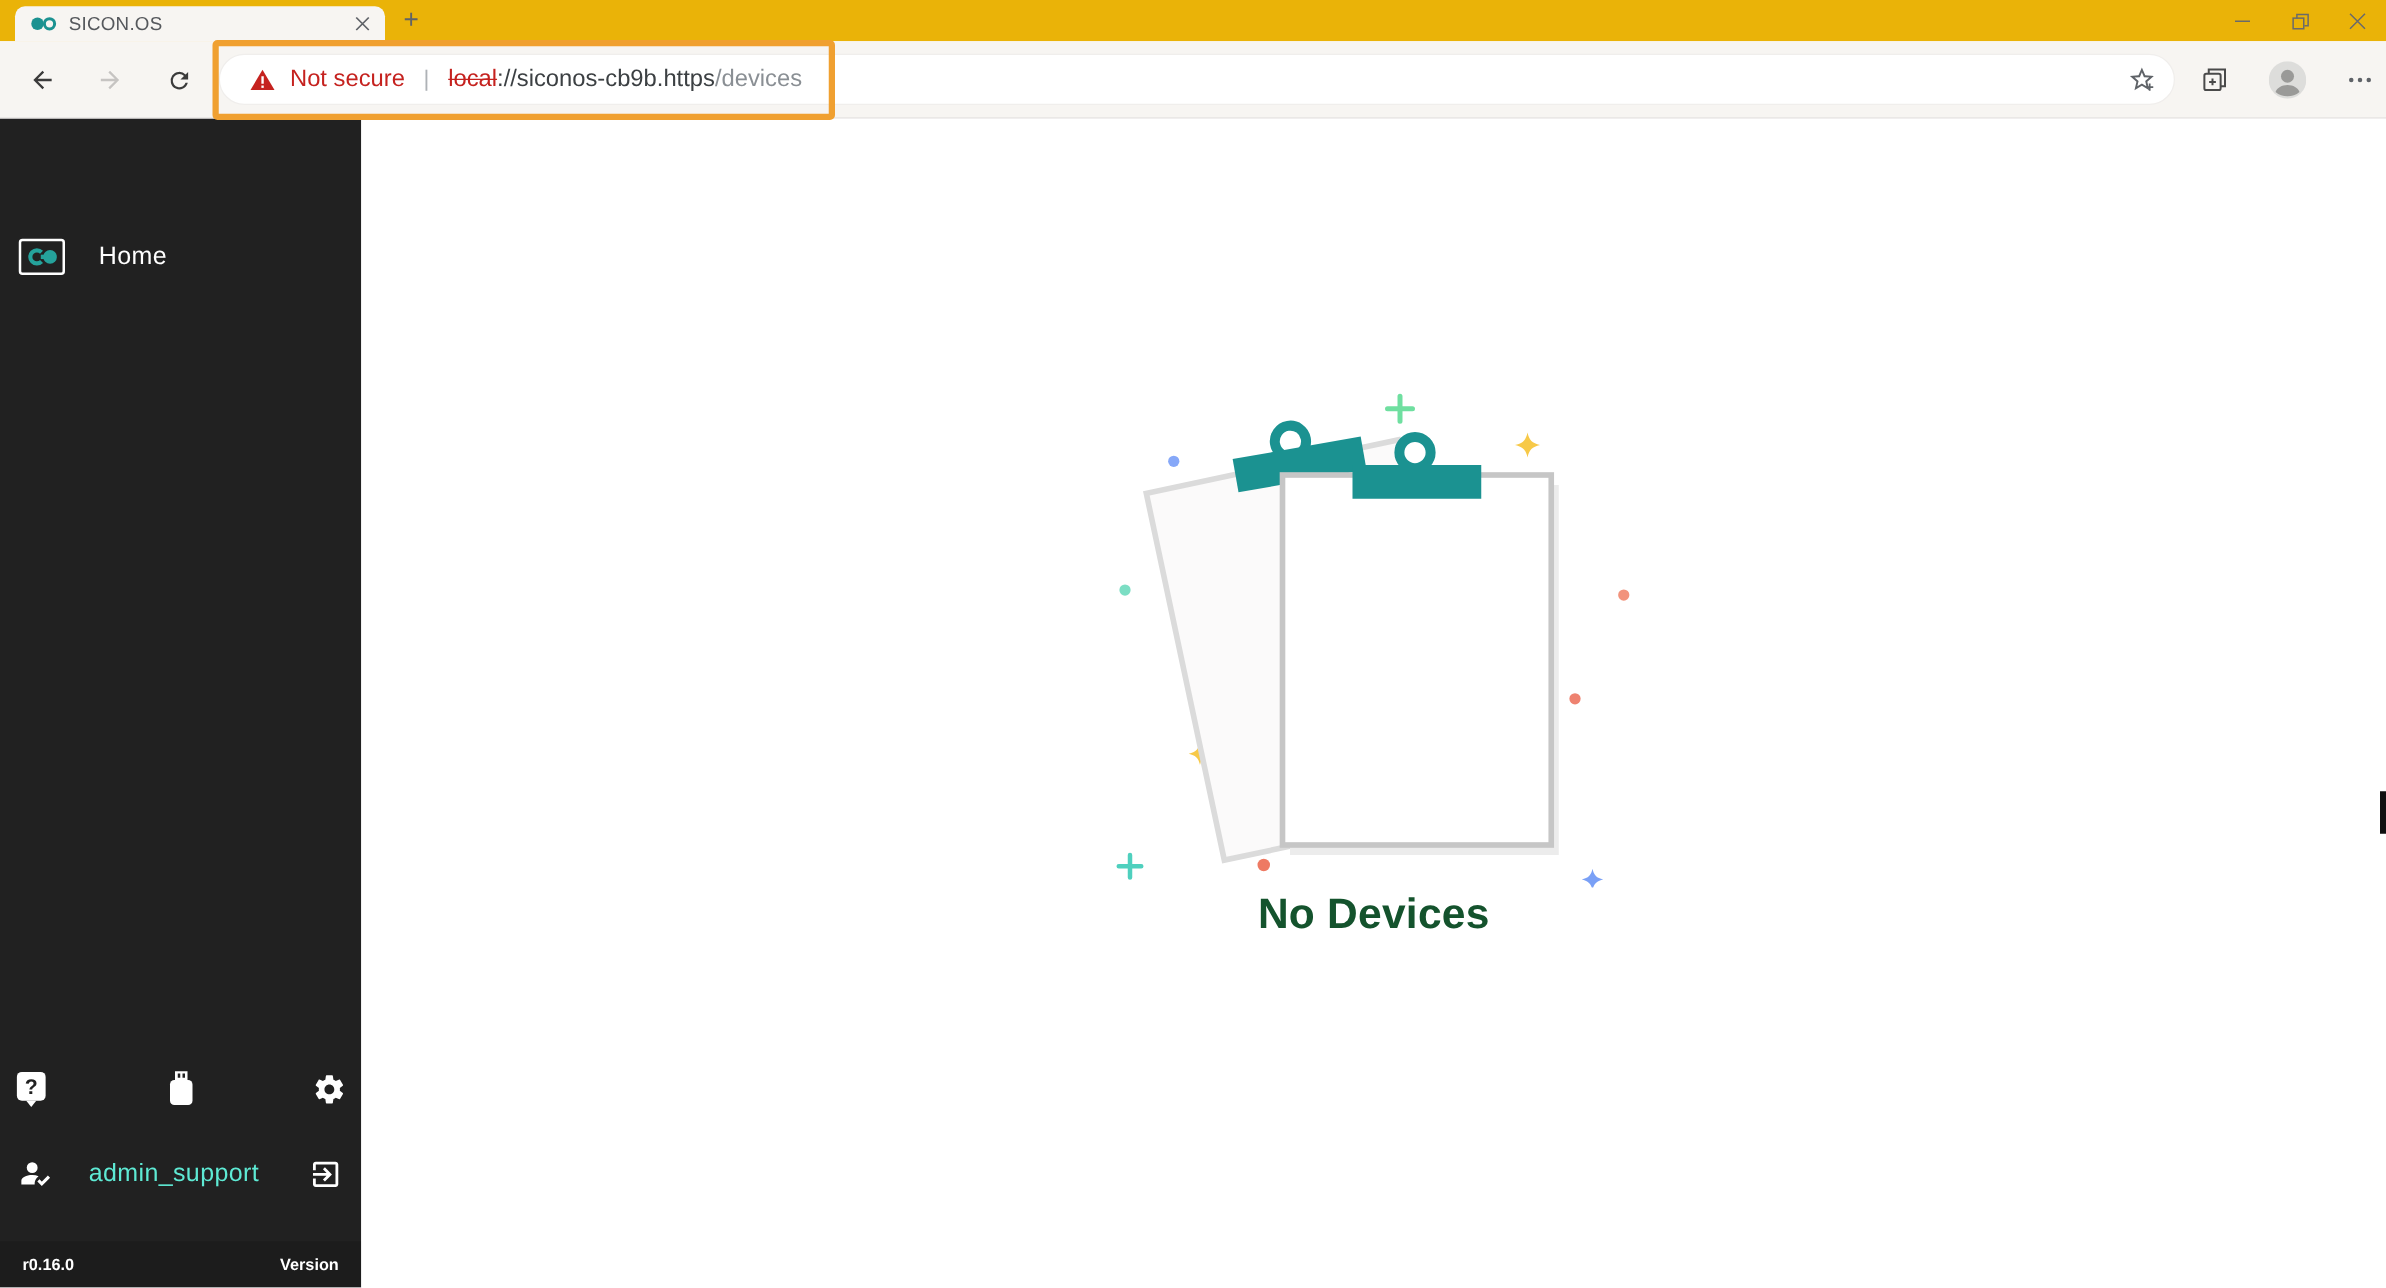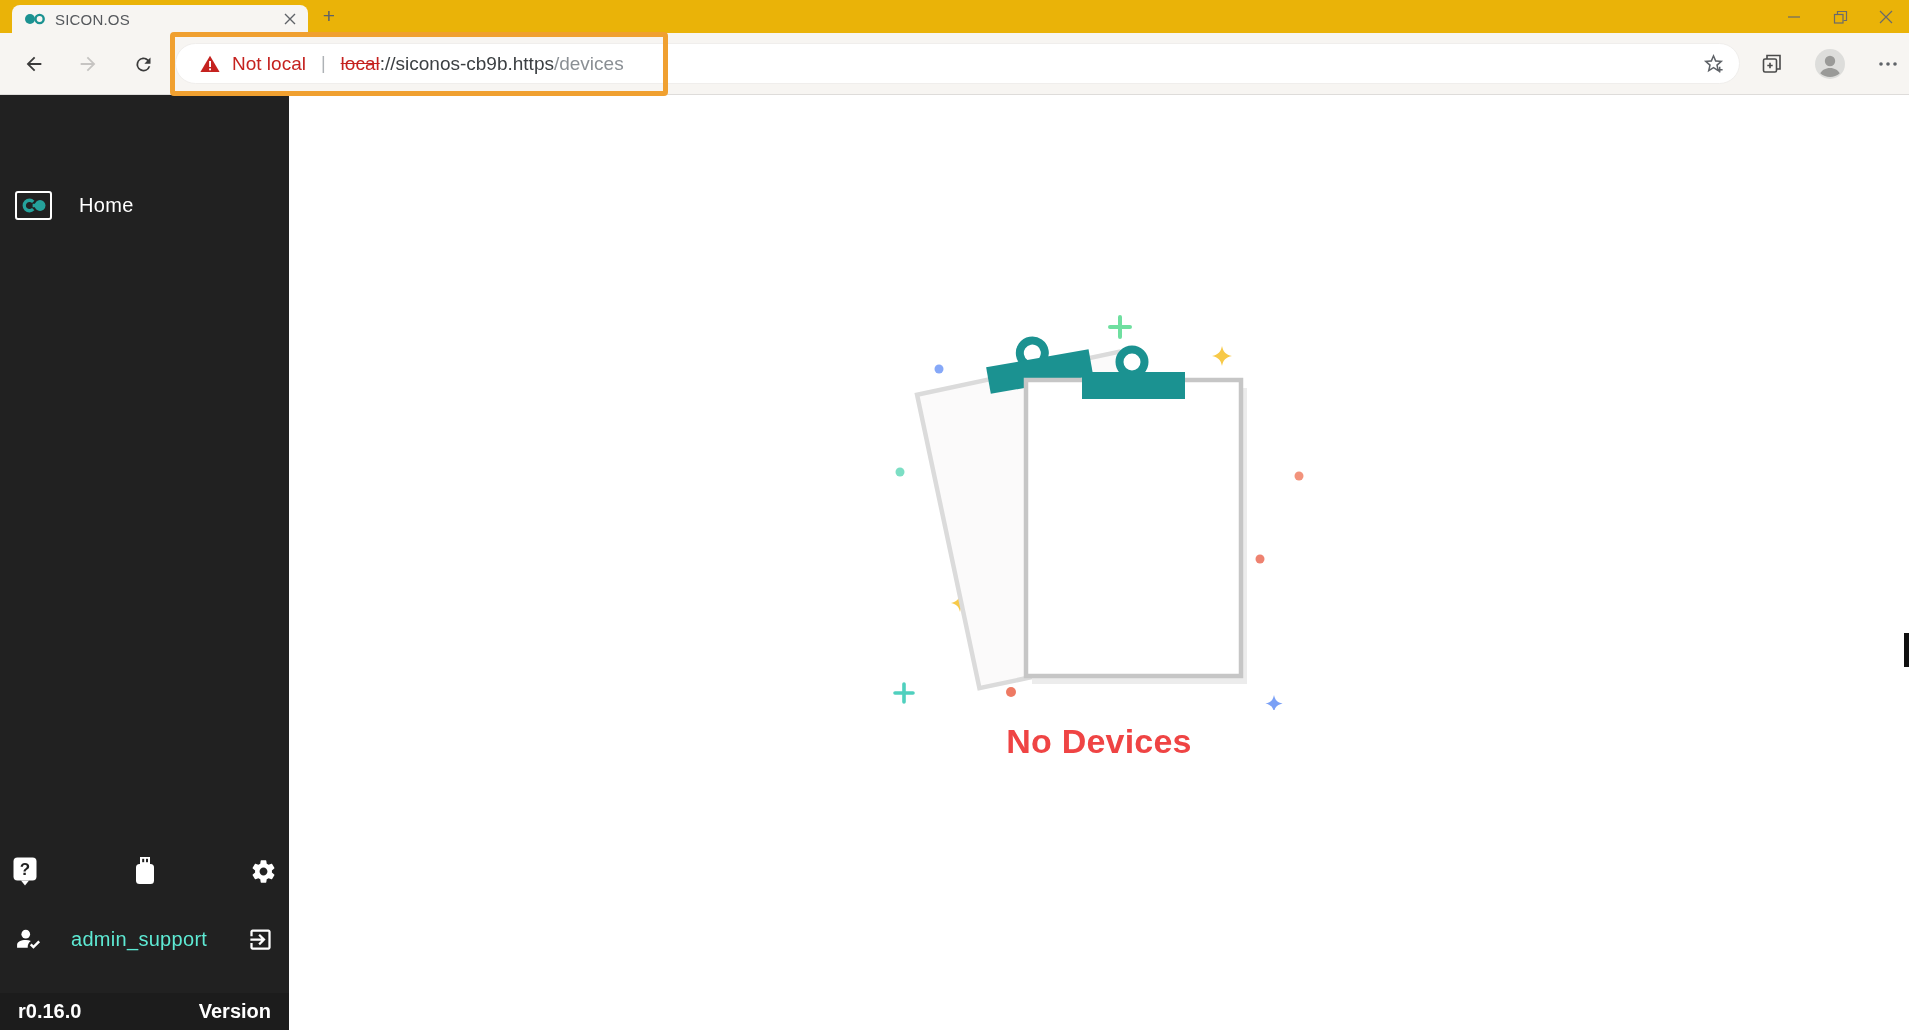--- a/index.html
+++ b/index.html
@@ -50,26 +50,26 @@
   .home-icon-box { width:37px; height:29px; border:2px solid #fff; border-radius:3px;
                    display:flex; align-items:center; justify-content:center; }
   .nav-label { margin-left:27px; font-size:20px; font-weight:500; letter-spacing:.3px; color:#fff; }
 
   .sidebar-icons { position:absolute; left:0; top:756px; width:289px; height:40px;
                    display:flex; align-items:center; justify-content:space-between; padding:0 12px; }
   .account-row { position:absolute; left:0; top:822px; width:289px; height:44px; display:flex; align-items:center; padding:0 15px; }
   .account-name { flex:1; margin-left:28px; font-size:20px; color:#5eead4; letter-spacing:.3px; }
   .version-row { position:absolute; left:0; bottom:0; width:289px; height:37px; background:#1C1C1C;
                  display:flex; align-items:center; justify-content:space-between; padding:0 18px;
-                 font-size:20px; font-weight:bold; color:#fff; }
+                 font-size:13px; font-weight:bold; color:#fff; }
 
   .main { position:absolute; left:289px; top:0; width:1620px; height:935px; background:#fff;
           display:flex; flex-direction:column; align-items:center; }
   .empty-state { margin-top:205px; display:flex; flex-direction:column; align-items:center; }
-  .empty-title { margin-top:12px; font-size:34px; font-weight:bold; color:#ef4444; letter-spacing:.2px; }
+  .empty-title { margin-top:2px; font-size:34px; font-weight:bold; color:#14532d; letter-spacing:.2px; }
   .cta-btn { margin-top:26px; background:#424242; color:#fff; border:none; border-radius:4px;
              padding:11px 22px; font-size:20px; font-weight:bold; font-family:"Liberation Sans", sans-serif;
              box-shadow:0 2px 6px rgba(0,0,0,.35); cursor:pointer; }
 
   .cursor-artifact { position:absolute; left:1904px; top:633px; width:5px; height:34px; background:#101010; z-index:99; }
 
   svg { display:block; }
 </style>
 </head>
 <body>
@@ -130,21 +130,21 @@
     </div>
 
     <div class="address-pill">
       <span>
         <svg width="20" height="18" viewBox="0 0 20 18">
           <path d="M10 .8L19.6 17H.4z" fill="#C5221F"></path>
           <rect x="9.1" y="6" width="1.9" height="6" fill="#fff"></rect>
           <rect x="9.1" y="13.4" width="1.9" height="1.9" fill="#fff"></rect>
         </svg>
       </span>
-      <span class="warn-label">Not local</span>
+      <span class="warn-label">Not secure</span>
       <span class="addr-div">|</span>
       <span class="url"><span class="scheme">local</span><span>://siconos-cb9b.https</span><span class="path">/devices</span></span>
       <span class="pill-spacer"></span>
       <span>
         <svg width="23" height="23" viewBox="0 0 24 24">
           <path d="M22 9.24l-7.19-.62L12 2 9.19 8.63 2 9.24l5.46 4.73L5.82 21 12 17.27 18.18 21l-1.63-7.03L22 9.24zM12 15.4l-3.76 2.27 1-4.28-3.32-2.88 4.38-.38L12 6.1l1.71 4.04 4.38.38-3.32 2.88 1 4.28L12 15.4z" fill="#5F6368"></path>
           <path d="M18.5 15.5v6M15.5 18.5h6" stroke="#5F6368" stroke-width="1.5"></path>
         </svg>
       </span>
     </div>

